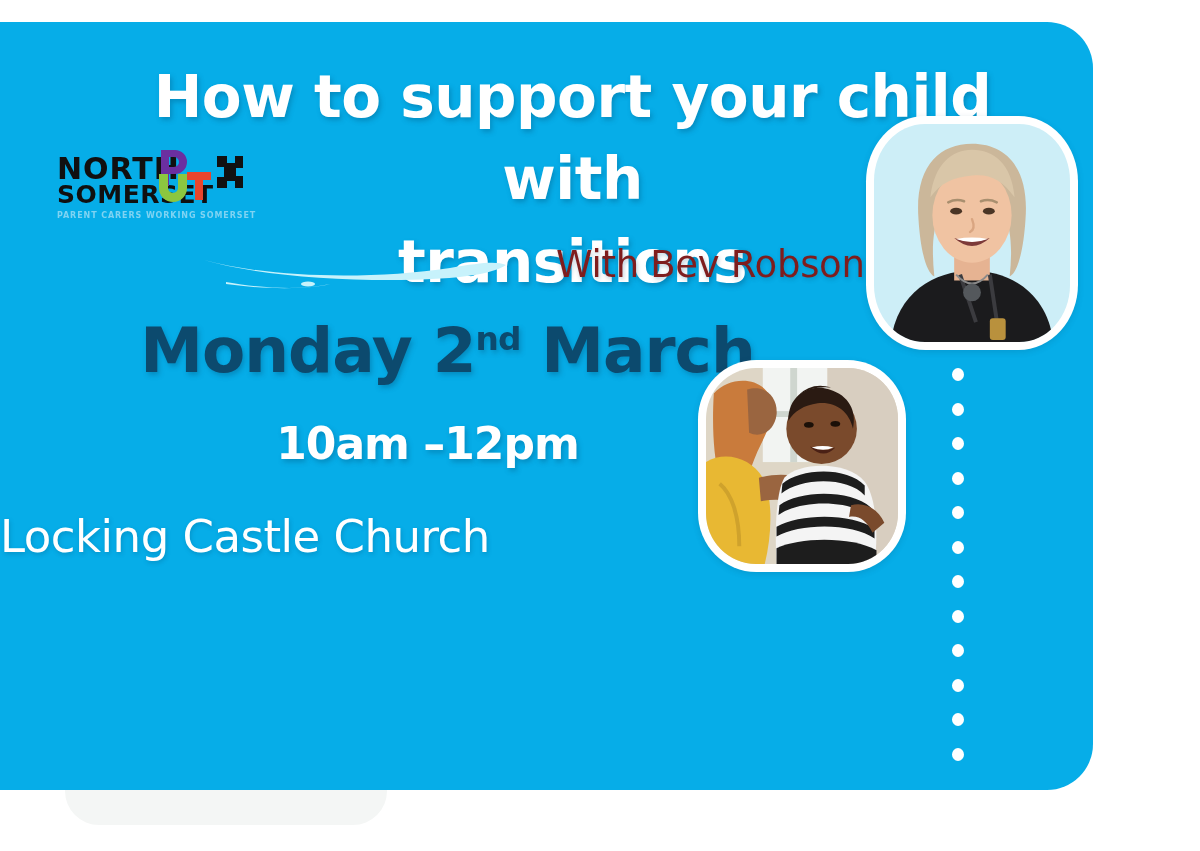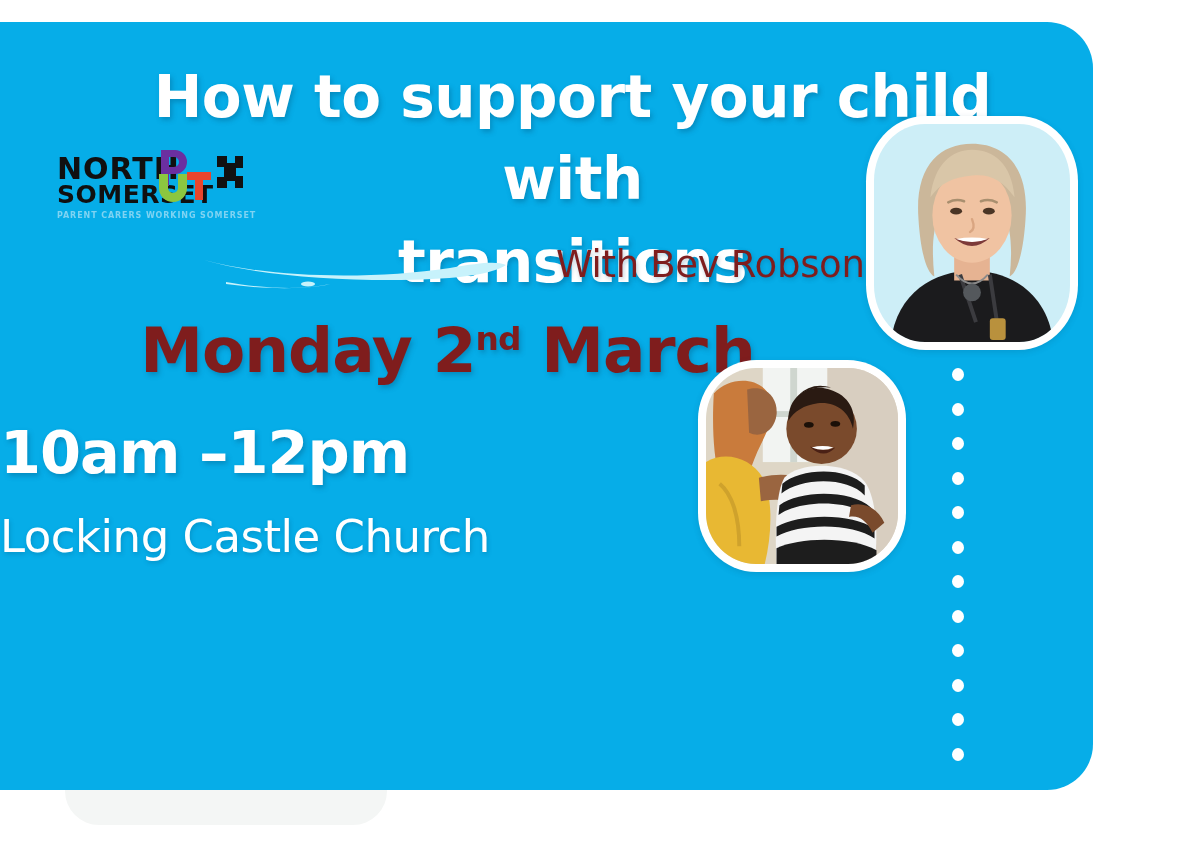--- a/index.html
+++ b/index.html
@@ -68,31 +68,31 @@
   }
 
   
   .swoosh { position:absolute; left:200px; top:222px; width:310px; height:48px; }
 
   
   .date {
     position:absolute; left:0; top:292px; width:855px;
     text-align:center;
     font-family:"DejaVu Sans", sans-serif; font-weight:700;
-    font-size:63px; color:#7f1d1d; letter-spacing:-1px;
+    font-size:63px; color:#0c4a6e; letter-spacing:-1px;
     text-shadow:2px 3px 5px rgba(0,80,120,0.35);
     white-space:nowrap;
     padding-left:40px;
   }
   .date sup { font-size:0.52em; vertical-align:super; line-height:0; }
   .time {
     position:absolute; left:0; top:396px; width:855px;
-    text-align:left;
+    text-align:center;
     font-family:"DejaVu Sans", sans-serif; font-weight:700;
-    font-size:59px; color:#ffffff; letter-spacing:-1px;
+    font-size:44px; color:#ffffff; letter-spacing:-1px;
     text-shadow:2px 3px 5px rgba(0,80,120,0.35);
     white-space:nowrap;
   }
   .venue {
     position:absolute; left:0; top:488px; width:837px;
     text-align:left;
     font-family:"DejaVu Sans", sans-serif; font-weight:400;
     font-size:45px; color:#ffffff; letter-spacing:-0.5px;
     text-shadow:1px 2px 4px rgba(0,80,120,0.28);
     white-space:nowrap;

